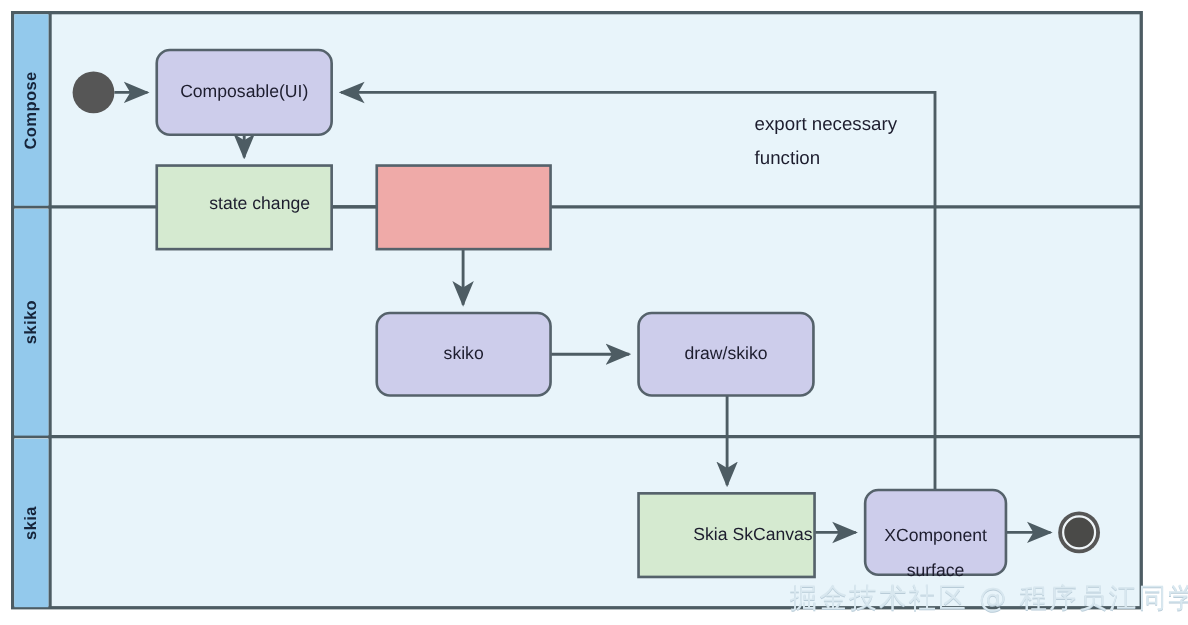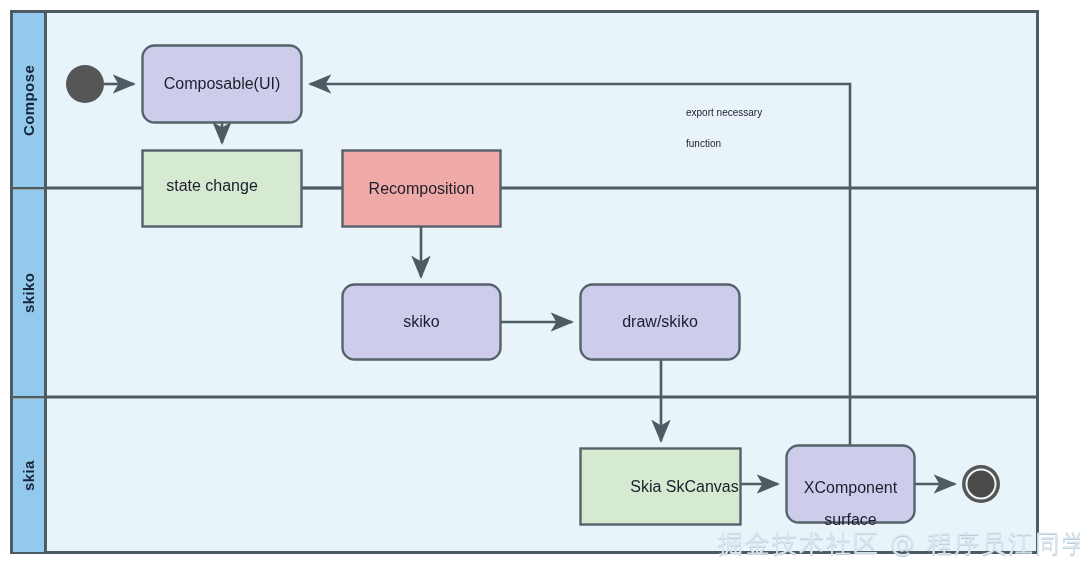--- a/index.html
+++ b/index.html
@@ -12,21 +12,21 @@
       text-align:center;color:#1d1d2e;font-size:16px;line-height:22px;
       pointer-events:none;white-space:pre-line;
   }
   .laneLabel{
       position:absolute;display:flex;align-items:center;justify-content:center;
       color:#16243a;font-size:15px;font-weight:bold;
       writing-mode:vertical-rl;transform:rotate(180deg);
       letter-spacing:.4px;
   }
   .edgeLabel{
-      position:absolute;color:#1d1d2e;font-size:10px;line-height:31px;
+      position:absolute;color:#1d1d2e;font-size:17px;line-height:31px;
       white-space:pre-line;text-align:left;
   }
   .watermark{
       position:absolute;color:#d8e7ef;font-size:25px;font-weight:500;
       font-family:"DejaVu Sans",sans-serif;letter-spacing:2px;
       text-shadow:0 1px 0 #b9ccd8;white-space:nowrap;
   }
 </style>
 </head>
 <body>
@@ -102,22 +102,21 @@
       <circle cx="981" cy="484" r="19" fill="#565656"></circle>
       <circle cx="981" cy="484" r="14.5" fill="#4a4a48" stroke="#eef4f7" stroke-width="2"></circle>
     </g>
   </svg>
 
   <div class="laneLabel" style="left:13px;top:13px;width:31px;height:174px;">Compose</div>
   <div class="laneLabel" style="left:13px;top:190px;width:31px;height:206px;">skiko</div>
   <div class="laneLabel" style="left:13px;top:399px;width:31px;height:153px;">skia</div>
 
   <div class="nodeLabel" style="left:142px;top:45px;width:160px;height:78px;border-radius:14px;">Composable(UI)</div>
-  <div class="nodeLabel" style="left:132px;top:150px;width:160px;height:71px;">state change</div>
-  <div class="nodeLabel" style="left:342px;top:150px;width:159px;height:77px;">Recomposition</div>
+  <div class="nodeLabel" style="left:156px;top:150px;width:160px;height:71px;">state change</div>
   <div class="nodeLabel" style="left:342px;top:284px;width:159px;height:76px;">skiko</div>
   <div class="nodeLabel" style="left:580px;top:284px;width:160px;height:76px;">draw/skiko</div>
   <div class="nodeLabel" style="left:580px;top:448px;width:161px;height:77px;padding-left:24px;">Skia SkCanvas</div>
   <div class="nodeLabel" style="left:786px;top:465px;width:129px;height:78px;line-height:32px;">XComponent
 surface</div>
 
   <div class="edgeLabel" style="left:686px;top:97px;">export necessary
 function</div>
 
   <div class="watermark" style="left:718px;top:527px;">掘金技术社区 @ 程序员江同学</div>

